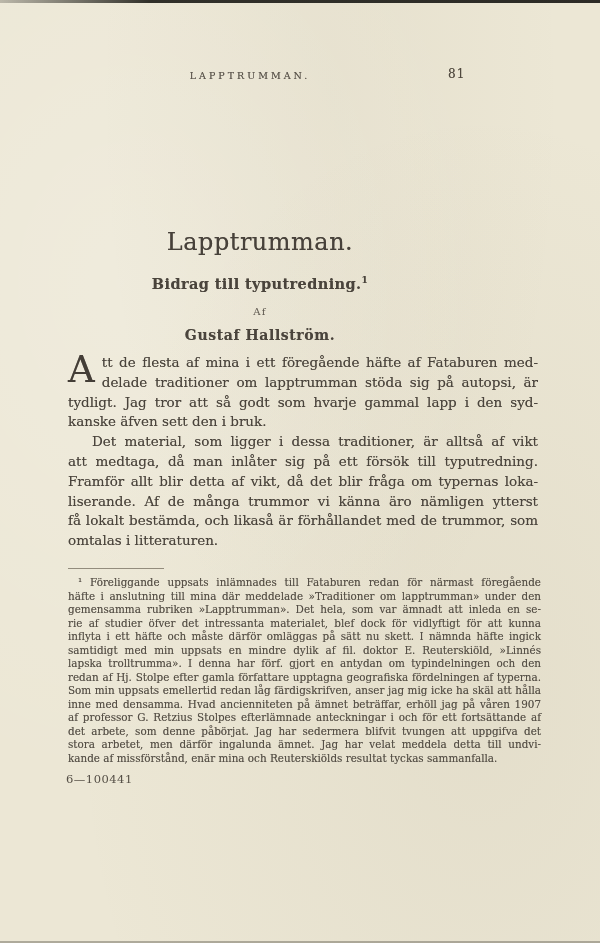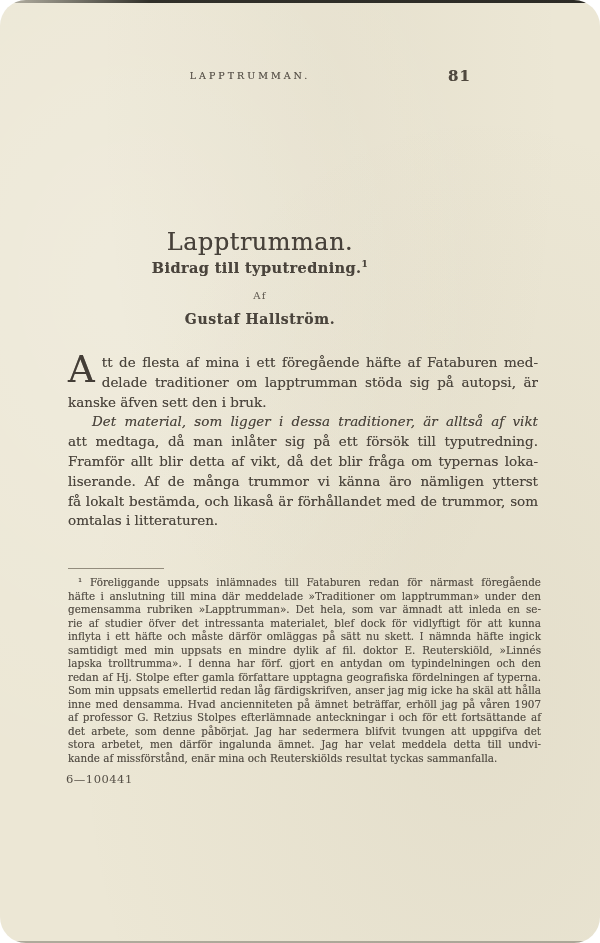--- a/index.html
+++ b/index.html
@@ -8,53 +8,51 @@
     width: 600px;
     height: 943px;
     background-color: #ece7d5;
     background-image:
       radial-gradient(ellipse at 20% 30%, rgba(255,255,255,0.18), rgba(255,255,255,0) 55%),
       radial-gradient(ellipse at 80% 75%, rgba(120,105,70,0.07), rgba(120,105,70,0) 60%),
       radial-gradient(ellipse at 55% 10%, rgba(120,105,70,0.05), rgba(120,105,70,0) 50%);
     overflow: hidden;
     font-family: "DejaVu Serif", "Liberation Serif", serif;
     color: #4a443c;
-    border-radius: 26px;
   }
   .edge-top {
     position: absolute; top: 0; left: 0; right: 0; height: 3px;
     background: linear-gradient(to right, rgba(40,38,32,0.25), #31302a 25%, #2c2b26);
   }
   .edge-bottom {
     position: absolute; bottom: 0; left: 0; right: 0; height: 2px;
     background: rgba(60,57,48,0.35);
   }
 
   
   .running-head-row { position: absolute; top: 70px; left: 0; width: 600px; height: 20px; }
   .running-head {
     position: absolute; left: 0; width: 500px; text-align: center;
     font-size: 9.5px; letter-spacing: 3px; color: #5d574e;
     text-shadow: 0 0 0.6px rgba(93,87,78,0.7);
   }
   .page-number {
     position: absolute; left: 448px; top: -3px;
-    font-size: 15px; color: #50493f; letter-spacing: 1px;
+    font-size: 12px; color: #50493f; letter-spacing: 1px;
     text-shadow: 0 0 0.6px rgba(80,73,63,0.6);
-    font-weight: bold;
   }
 
   
   .heading { position: absolute; top: 228px; left: 20px; width: 480px; text-align: center; }
   .title {
     font-size: 24px; font-weight: normal; color: #47413a; margin: 0;
     letter-spacing: 0.5px; text-shadow: 0 0 0.6px rgba(71,65,58,0.6);
   }
   .subtitle {
-    margin-top: 3px; font-size: 14.5px; font-weight: bold; color: #4a443c;
+    margin-top: 19px; font-size: 14.5px; font-weight: bold; color: #4a443c;
     letter-spacing: 0.4px; text-shadow: 0 0 0.5px rgba(74,68,60,0.5);
   }
   .subtitle sup { font-size: 9px; }
   .byline { margin-top: 14px; font-size: 10px; letter-spacing: 1.5px; color: #5d574e; }
   .author {
     margin-top: 10px; font-size: 14px; font-weight: bold; color: #4a443c;
     letter-spacing: 0.6px; text-shadow: 0 0 0.5px rgba(74,68,60,0.5);
   }
 
   
@@ -62,21 +60,21 @@
     position: absolute; top: 353px; left: 68px; width: 470px;
     font-size: 13.5px; line-height: 19.8px; color: #4a443c;
     text-shadow: 0 0 0.6px rgba(74,68,60,0.55);
   }
   .dropcap {
     float: left; font-size: 37px; line-height: 33px; height: 36px;
     padding-right: 7px; color: #443e37;
   }
   .tline { text-align: justify; text-align-last: justify; }
   .tline.end { text-align-last: left; }
-  .tline.ind { text-indent: 24px; font-style: italic; }
+  .tline.ind { text-indent: 24px; }
 
   
   .footnote-sep {
     position: absolute; top: 568px; left: 68px; width: 96px;
     border-top: 1px solid #938c7d;
   }
   .footnote {
     position: absolute; top: 576px; left: 68px; width: 473px;
     font-size: 10.4px; line-height: 13.5px; color: #544e45;
     text-shadow: 0 0 0.5px rgba(84,78,69,0.5);
@@ -107,20 +105,21 @@
     <div class="subtitle"><span>Bidrag till typutredning.</span><sup>1</sup></div>
     <div class="byline">Af</div>
     <div class="author">Gustaf Hallström.</div>
   </div>
 
   <div class="bodytext">
     <div>
       <span class="dropcap">A</span>
       <div class="tline">tt de flesta af mina i ett föregående häfte af Fataburen med-</div>
       <div class="tline">delade traditioner om lapptrumman stöda sig på autopsi, är</div>
+      <div class="tline">tydligt. Jag tror att så godt som hvarje gammal lapp i den syd-</div>
       <div class="tline end">kanske äfven sett den i bruk.</div>
     </div>
     <div>
       <div class="tline ind">Det material, som ligger i dessa traditioner, är alltså af vikt</div>
       <div class="tline">att medtaga, då man inlåter sig på ett försök till typutredning.</div>
       <div class="tline">Framför allt blir detta af vikt, då det blir fråga om typernas loka-</div>
       <div class="tline">liserande. Af de många trummor vi känna äro nämligen ytterst</div>
       <div class="tline">få lokalt bestämda, och likaså är förhållandet med de trummor, som</div>
       <div class="tline end">omtalas i litteraturen.</div>
     </div>

